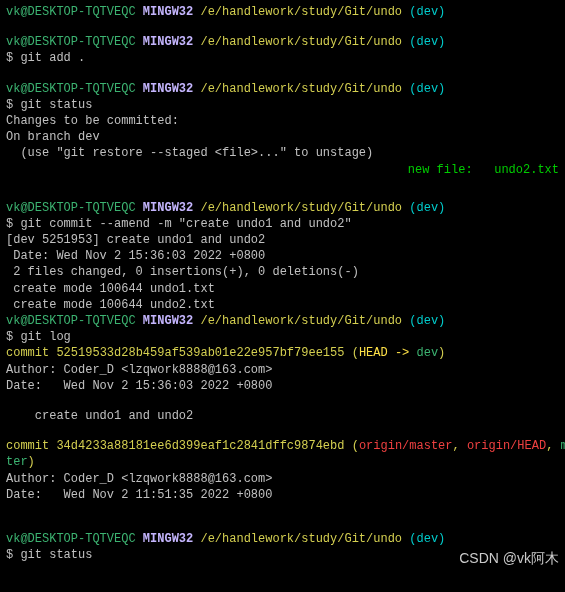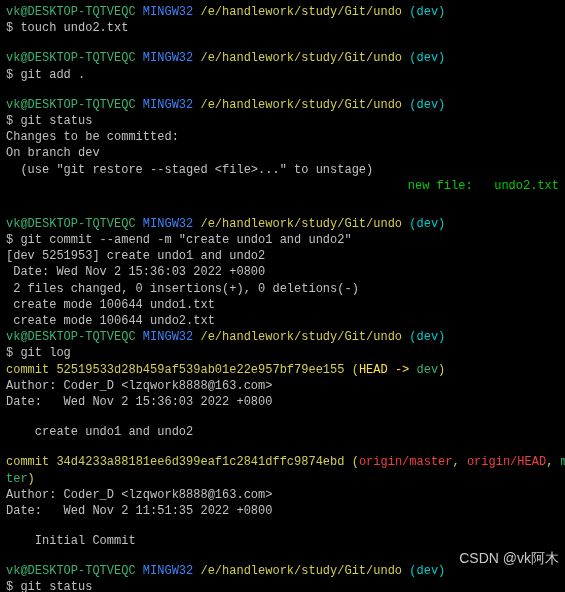--- a/index.html
+++ b/index.html
@@ -10,21 +10,21 @@
       line-height: 1.35;
       color: #c0c0c0;
       width: 565px;
       height: 592px;
       padding: 4px 6px;
       position: relative;
       overflow: hidden;
     }
     .line { white-space: pre; }
     .user { color: #3cb371; }
-    .host { color: #3b82f6; }
+    .host { color: #c4b5fd; font-weight: bold; }
     .path { color: #d4cf50; }
     .branch { color: #00cccc; }
     .dollar { color: #c0c0c0; }
     .cmd { color: #c0c0c0; }
     .out { color: #c0c0c0; }
     .staged { color: #00cc00; text-align: right; }
     .sha { color: #d4cf50; text-align: right; }
     .paren { color: #d4cf50; }
     .head { color: #fde047; text-align: center; }
     .dev { color: #3cb371; }
@@ -39,21 +39,20 @@
       font-family: Arial, sans-serif;
       font-size: 14px;
       text-shadow: 0 0 2px #000;
     }
   </style>
 </head>
 <body>
 
 <div id="terminal">
     <div class="line"><span class="user">vk@DESKTOP-TQTVEQC</span><span class="host"> MINGW32</span><span class="path"> /e/handlework/study/Git/undo</span><span class="branch"> (</span><span class="branch">dev</span><span class="branch">)</span></div>
-    <div class="line"><span class="dollar">$ </span><span class="cmd">touch undo2.txt</span></div>
     <div class="gap"></div>
     <div class="line"><span class="user">vk@DESKTOP-TQTVEQC</span><span class="host"> MINGW32</span><span class="path"> /e/handlework/study/Git/undo</span><span class="branch"> (</span><span class="branch">dev</span><span class="branch">)</span></div>
     <div class="line"><span class="dollar">$ </span><span class="cmd">git add .</span></div>
     <div class="gap"></div>
     <div class="line"><span class="user">vk@DESKTOP-TQTVEQC</span><span class="host"> MINGW32</span><span class="path"> /e/handlework/study/Git/undo</span><span class="branch"> (</span><span class="branch">dev</span><span class="branch">)</span></div>
     <div class="line"><span class="dollar">$ </span><span class="cmd">git status</span></div>
     <div class="line out">Changes to be committed:</div>
     <div class="line out">On branch dev</div>
     <div class="line out">  (use "git restore --staged &lt;file&gt;..." to unstage)</div>
     <div class="line staged">        new file:   undo2.txt</div>
@@ -71,18 +70,17 @@
     <div class="line out">Author: Coder_D &lt;lzqwork8888@163.com&gt;</div>
     <div class="line out">Date:   Wed Nov 2 15:36:03 2022 +0800</div>
     <div class="gap"></div>
     <div class="line out">    create undo1 and undo2</div>
     <div class="gap"></div>
     <div class="line"><span class="sha">commit </span><span class="sha">34d4233a88181ee6d399eaf1c2841dffc9874ebd</span><span class="paren"> (</span><span class="remote">origin/master</span><span class="paren">, </span><span class="remote">origin/HEAD</span><span class="paren">, </span><span class="dev">mas</span></div>
     <div class="line"><span class="dev">ter</span><span class="paren">)</span></div>
     <div class="line out">Author: Coder_D &lt;lzqwork8888@163.com&gt;</div>
     <div class="line out">Date:   Wed Nov 2 11:51:35 2022 +0800</div>
     <div class="gap"></div>
-    <div class="line out">    Initial Commit</div>
     <div class="gap"></div>
     <div class="line"><span class="user">vk@DESKTOP-TQTVEQC</span><span class="host"> MINGW32</span><span class="path"> /e/handlework/study/Git/undo</span><span class="branch"> (</span><span class="branch">dev</span><span class="branch">)</span></div>
     <div class="line"><span class="dollar">$ </span><span class="cmd">git status</span></div>
   </div>
 <div class="watermark">CSDN @vk阿木</div>
 
 </body></html>

